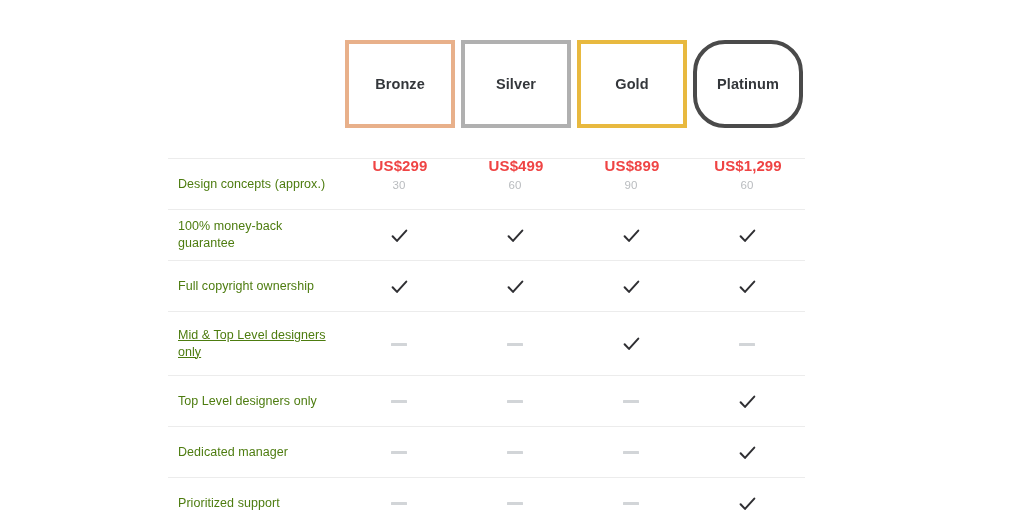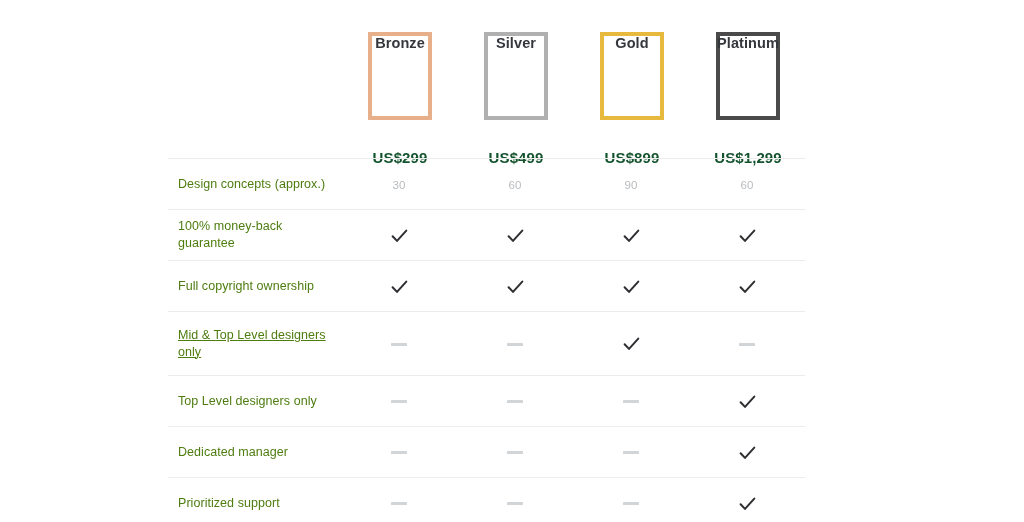--- a/index.html
+++ b/index.html
@@ -35,42 +35,42 @@
     top: 24px;
     width: 116px;
     text-align: center;
   }
   .plan-col[data-col="0"] { left: 174px; }
   .plan-col[data-col="1"] { left: 290px; }
   .plan-col[data-col="2"] { left: 406px; }
   .plan-col[data-col="3"] { left: 522px; }
 
   .plan-card {
-    width: 64px;
+    width: 110px;
     height: 88px;
-    margin: 8px auto;
+    margin: 16px auto;
     box-sizing: border-box;
     border: 4px solid #cccccc;
     background: #ffffff;
     display: flex;
-    align-items: flex-start;
+    align-items: center;
     justify-content: center;
   }
   .plan-card-label {
     font-size: 14.5px;
     font-weight: bold;
     color: #34373b;
     letter-spacing: 0.1px;
     line-height: 1;
   }
   .plan-price {
     margin-top: 30px;
     font-size: 15px;
     font-weight: bold;
-    color: #14532d;
+    color: #ef4444;
     letter-spacing: 0.1px;
     line-height: 1;
   }
 
   
   .feature-table {
     position: absolute;
     left: 168px;
     top: 158px;
     width: 637px;
@@ -143,21 +143,21 @@
         </div>
         <div class="plan-price">US$499</div>
       </div>
       <div class="plan-col" data-col="2">
         <div class="plan-card" style="border-color: rgb(232, 185, 63);">
           <span class="plan-card-label">Gold</span>
         </div>
         <div class="plan-price">US$899</div>
       </div>
       <div class="plan-col" data-col="3">
-        <div class="plan-card" style="border-color: rgb(74, 74, 74);">
+        <div class="plan-card" style="border-color: rgb(74, 74, 74); border-radius: 32px;">
           <span class="plan-card-label">Platinum</span>
         </div>
         <div class="plan-price">US$1,299</div>
       </div>
     </div>
 
   <table class="feature-table">
     <tbody>
         <tr>
           <td class="feature-label">Design concepts (approx.)</td>

